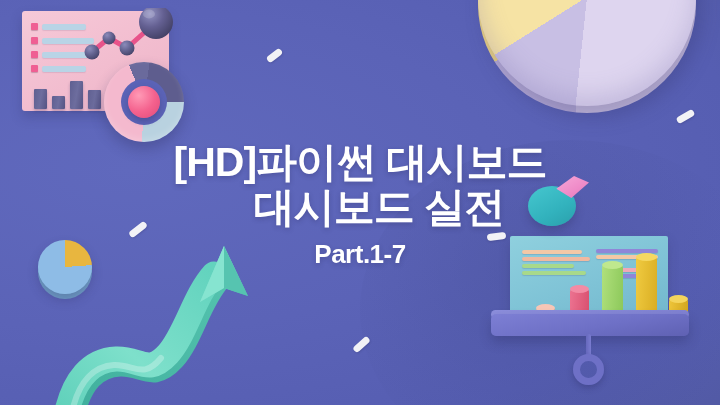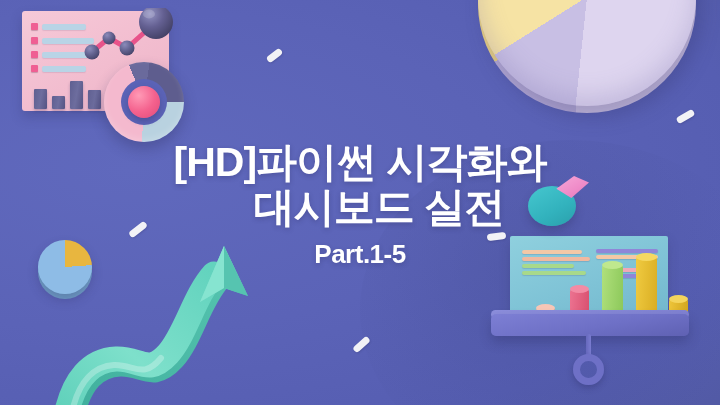--- a/index.html
+++ b/index.html
@@ -309,17 +309,17 @@
       <div class="cyl-top" style="background:#f4d45c;"></div>
     </div>
 
     <div id="br-base-top"></div>
     <div id="br-base"></div>
     <div id="br-stem"></div>
     <div id="br-ring"></div>
   </div>
 
   <div id="title-block">
-    <div class="t-line" id="title-line-1">[HD]파이썬 시각화와</div>
+    <div class="t-line" id="title-line-1">[HD]파이썬 대시보드</div>
     <div class="t-line" id="title-line-2">대시보드 실전</div>
-    <div id="subtitle">Part.1-5</div>
+    <div id="subtitle">Part.1-7</div>
   </div>
 </div>
 
 </body></html>

